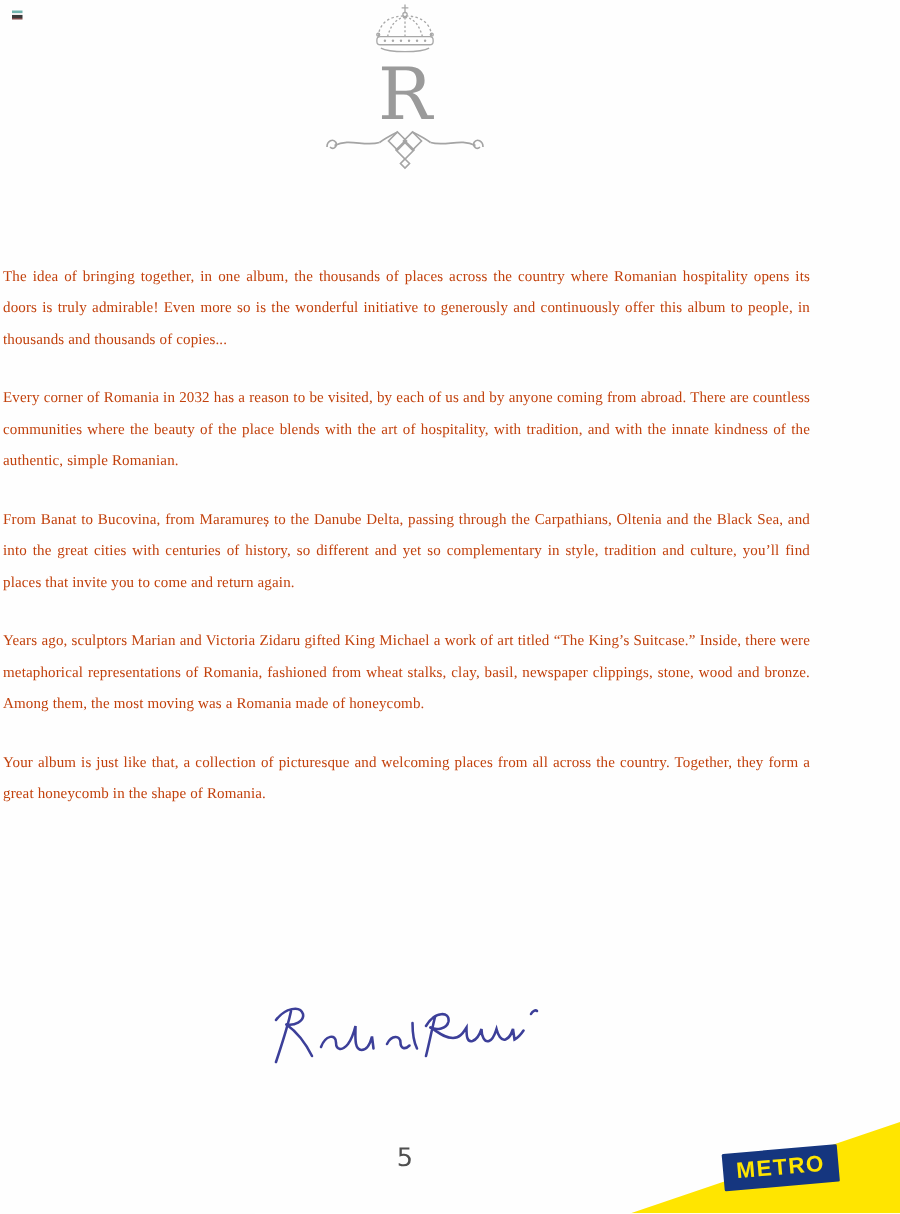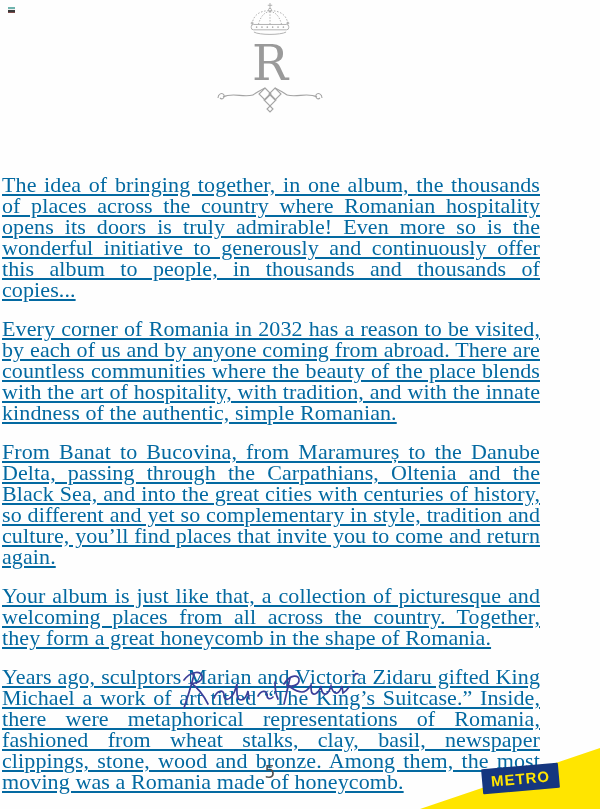--- a/index.html
+++ b/index.html
@@ -19,23 +19,22 @@
   .monogram-letter{
     font-family:"DejaVu Serif",serif;font-size:48px;line-height:46px;
     color:#9a9a9a;margin-top:2px;font-weight:400;
   }
   .flourish{display:block;margin-top:-4px;}
   .content{
     position:absolute;left:2px;top:174px;width:538px;
   }
   .content p{
     margin:0 0 18px 0;text-align:justify;
-    font-size:22px;line-height:21px;color:#0369a1;
+    font-size:10px;line-height:21px;color:#c2410c;
     letter-spacing:0.1px;
-    text-decoration:underline;
   }
   .signature{position:absolute;left:178px;top:664px;}
   .page-number{
     position:absolute;left:0;top:762px;width:540px;text-align:center;
     font-family:"DejaVu Sans",sans-serif;font-size:17px;color:#4f4f4f;
   }
   .metro-wrap{position:absolute;left:412px;top:744px;width:188px;height:65px;}
   .metro-triangle{position:absolute;left:0;top:0;}
   .metro-box{
     position:absolute;left:70px;top:22px;width:77px;height:25px;
@@ -87,22 +86,22 @@
       <path d="M 60 6 L 66 12 L 60 18 L 54 12 Z"></path>
       <path d="M 55 12 L 61 18 L 55 24 L 49 18 Z"></path>
       <path d="M 55 24 L 58 27 L 55 30 L 52 27 Z"></path>
     </svg>
   </div>
 
   <div class="content">
     <p>The idea of bringing together, in one album, the thousands of places across the country where Romanian hospitality opens its doors is truly admirable! Even more so is the wonderful initiative to generously and continuously offer this album to people, in thousands and thousands of copies...</p>
     <p>Every corner of Romania in 2032 has a reason to be visited, by each of us and by anyone coming from abroad. There are countless communities where the beauty of the place blends with the art of hospitality, with tradition, and with the innate kindness of the authentic, simple Romanian.</p>
     <p>From Banat to Bucovina, from Maramureș to the Danube Delta, passing through the Carpathians, Oltenia and the Black Sea, and into the great cities with centuries of history, so different and yet so complementary in style, tradition and culture, you’ll find places that invite you to come and return again.</p>
+    <p>Years ago, sculptors Marian and Victoria Zidaru gifted King Michael a work of art titled “The King’s Suitcase.” Inside, there were metaphorical representations of Romania, fashioned from wheat stalks, clay, basil, newspaper clippings, stone, wood and bronze. Among them, the most moving was a Romania made of honeycomb.</p>
     <p>Your album is just like that, a collection of picturesque and welcoming places from all across the country. Together, they form a great honeycomb in the shape of Romania.</p>
-    <p>Years ago, sculptors Marian and Victoria Zidaru gifted King Michael a work of art titled “The King’s Suitcase.” Inside, there were metaphorical representations of Romania, fashioned from wheat stalks, clay, basil, newspaper clippings, stone, wood and bronze. Among them, the most moving was a Romania made of honeycomb.</p>
   </div>
 
   <svg class="signature" width="190" height="52" viewBox="0 0 190 52" fill="none" stroke="#3c3f99" stroke-width="1.7" stroke-linecap="round" aria-label="Radu al României">
     <path d="M 16 10 C 14 20, 10 32, 6 44"></path>
     <path d="M 6 16 C 12 8, 22 6, 24 12 C 25 17, 18 20, 13 19"></path>
     <path d="M 13 19 C 20 24, 26 32, 30 40"></path>
     <path d="M 36 34 C 39 26, 46 25, 46 31 C 46 36, 50 37, 54 32 C 57 28, 58 24, 59 20 C 59 27, 58 36, 63 36 C 67 36, 69 31, 70 27 L 71 35"></path>
     <path d="M 80 32 C 83 26, 89 26, 89 31 C 89 35, 92 36, 95 33"></path>
     <path d="M 97 18 C 97 24, 98 31, 100 35"></path>
     <path d="M 112 14 C 110 22, 108 32, 106 40"></path>

